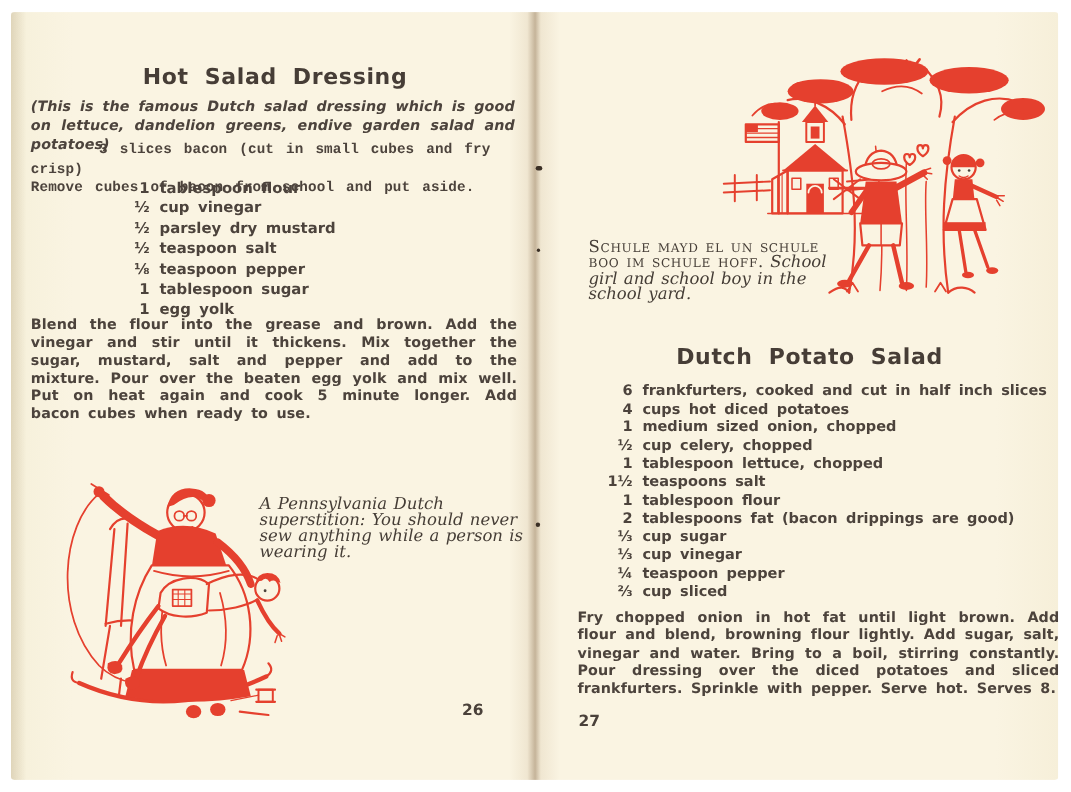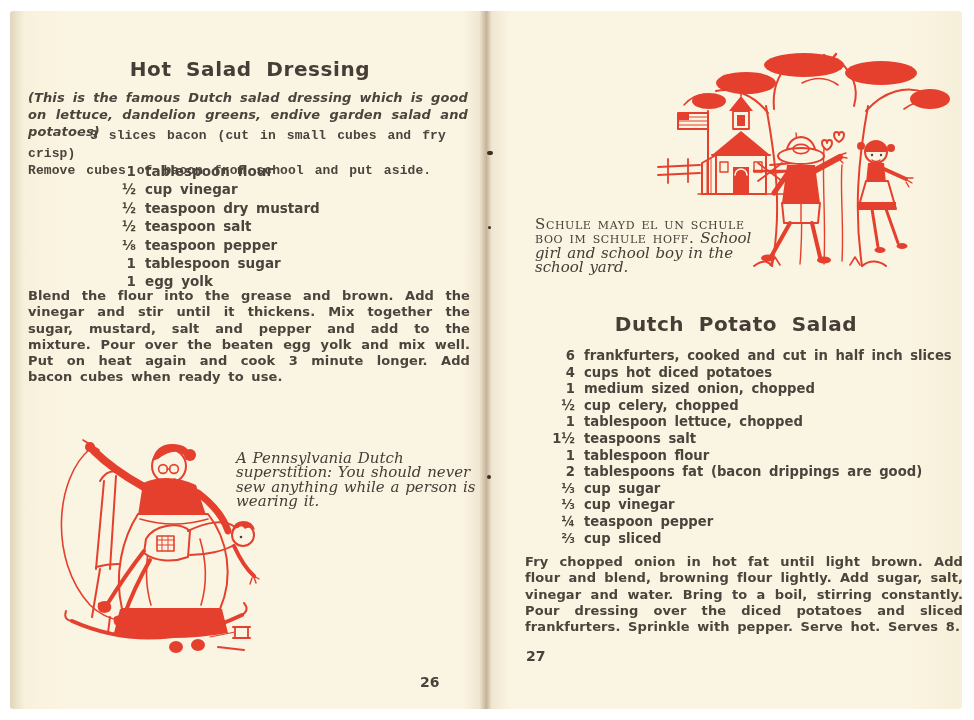--- a/index.html
+++ b/index.html
@@ -59,41 +59,41 @@
         <div class="ing-row">
             <span class="qty">1</span>
             <span class="itm">tablespoon flour</span>
           </div>
         <div class="ing-row">
             <span class="qty">½</span>
             <span class="itm">cup vinegar</span>
           </div>
         <div class="ing-row">
             <span class="qty">½</span>
-            <span class="itm">teaspoon dry mustard</span>
+            <span class="itm">parsley dry mustard</span>
           </div>
         <div class="ing-row">
             <span class="qty">½</span>
             <span class="itm">teaspoon salt</span>
           </div>
         <div class="ing-row">
             <span class="qty">⅛</span>
             <span class="itm">teaspoon pepper</span>
           </div>
         <div class="ing-row">
             <span class="qty">1</span>
             <span class="itm">tablespoon sugar</span>
           </div>
         <div class="ing-row">
             <span class="qty">1</span>
             <span class="itm">egg yolk</span>
           </div>
       </div>
 
-      <div class="abs bodytext para" style="left:18px;top:277px;width:442px;">Blend the flour into the grease and brown. Add the vinegar and stir until it thickens. Mix together the sugar, mustard, salt and pepper and add to the mixture. Pour over the beaten egg yolk and mix well. Put on heat again and cook 3 minute longer. Add bacon cubes when ready to use.</div>
+      <div class="abs bodytext para" style="left:18px;top:277px;width:442px;">Blend the flour into the grease and brown. Add the vinegar and stir until it thickens. Mix together the sugar, mustard, salt and pepper and add to the mixture. Pour over the beaten egg yolk and mix well. Put on heat again and cook 5 minute longer. Add bacon cubes when ready to use.</div>
 
       <div class="abs" style="left:28px;top:408px;">
         <svg width="224" height="238" viewBox="0 0 224 238">
           <g stroke="#e5402e" fill="none" stroke-width="2" stroke-linecap="round" stroke-linejoin="round">
 
             <path d="M52 30 C18 58 10 140 52 186 C60 194 72 200 84 202" stroke-width="1.6"></path>
 
             <path d="M62 62 Q70 48 84 54"></path>
             <path d="M66 62 L58 150"></path>
               <path d="M78 57 L72 150"></path>
@@ -150,21 +150,21 @@
             <rect x="197" y="208" width="13" height="11" stroke-width="1.8"></rect>
             <path d="M195 208 L212 208 M195 219 L212 219" stroke-width="2"></path>
             <path d="M197 213 L172 218" stroke-width="1.2"></path>
             <path d="M180 228 L206 231" stroke-width="2"></path>
           </g>
         </svg>
       </div>
 
       <div class="abs caption" style="left:226px;top:440px;width:248px;">A Pennsylvania Dutch superstition: You should never sew anything while a person is wearing it.</div>
 
-      <div class="abs pagenum" style="left:410px;top:663px;">26</div>
+      <div class="abs pagenum" style="left:410px;top:627px;">26</div>
     </div>
 
     <div class="page" id="right-page">
 
       <div class="abs" style="left:166px;top:40px;">
         <svg width="302" height="218" viewBox="0 0 302 218">
           <g stroke="#e5402e" fill="none" stroke-width="2" stroke-linecap="round" stroke-linejoin="round">
 
             <line x1="54" y1="60" x2="54" y2="143"></line>
             <rect x="24" y="62" width="30" height="16"></rect>

